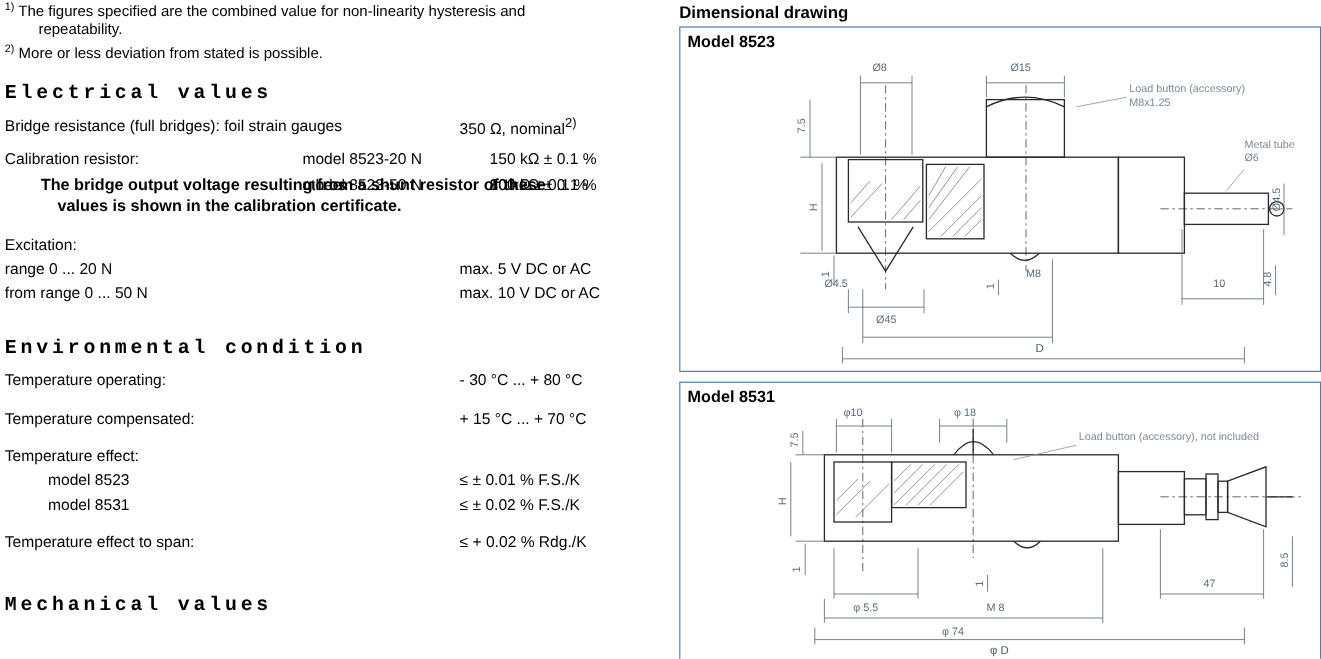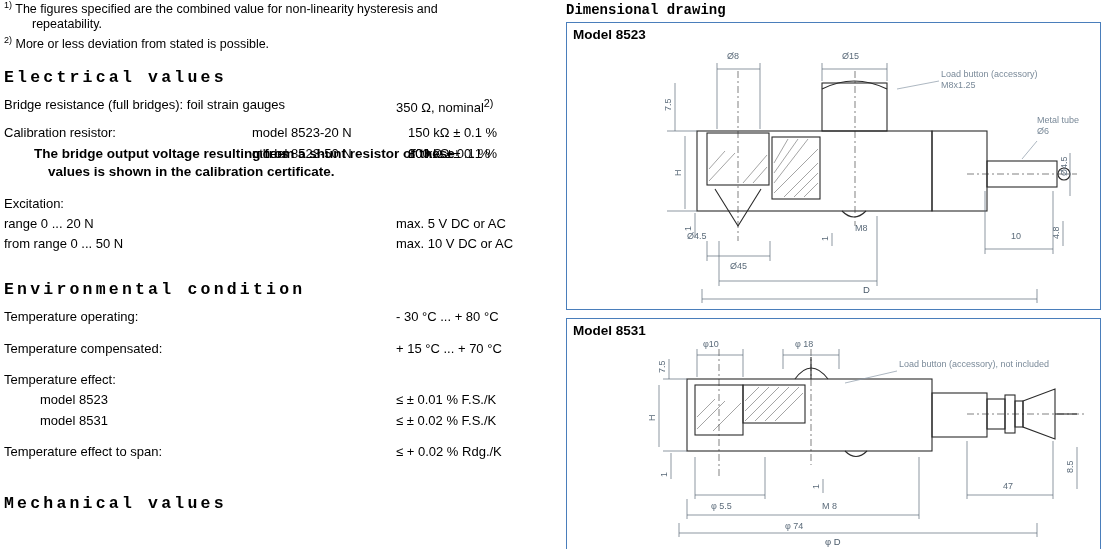--- a/index.html
+++ b/index.html
@@ -62,21 +62,21 @@
     left: 248px;
     top: 0;
   }
   .row .val {
     position: absolute;
     left: 404px;
     top: 0;
   }
   .row .val-right {
     position: absolute;
-    left: 392px;
+    left: 379px;
     top: 0;
   }
   .indent2 { padding-left: 36px; }
   .note {
     font-size: 13.5px;
     line-height: 1.33;
     padding-left: 30px;
     text-indent: 0;
     margin: 2px 0 0 0;
     font-weight: bold;
@@ -90,21 +90,20 @@
     position: absolute;
     left: 566px;
     top: 0;
     width: 535px;
     height: 549px;
   }
   .right-title {
     font-size: 14px;
     font-weight: bold;
     margin: 2px 0 4px 0;
-    font-family: Liberation Mono, monospace;
   }
   .draw-box {
     border: 1px solid #4a7ebb;
     box-sizing: border-box;
     position: relative;
     background: #ffffff;
   }
   .draw-box.first { height: 288px; }
   .draw-box.second { height: 238px; margin-top: 8px; }
   .draw-label {

